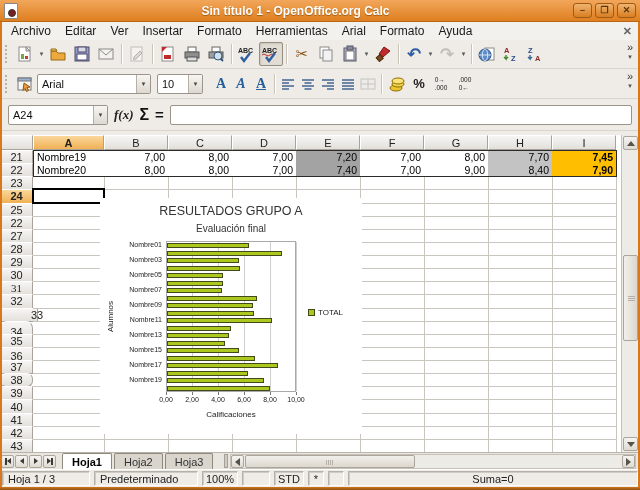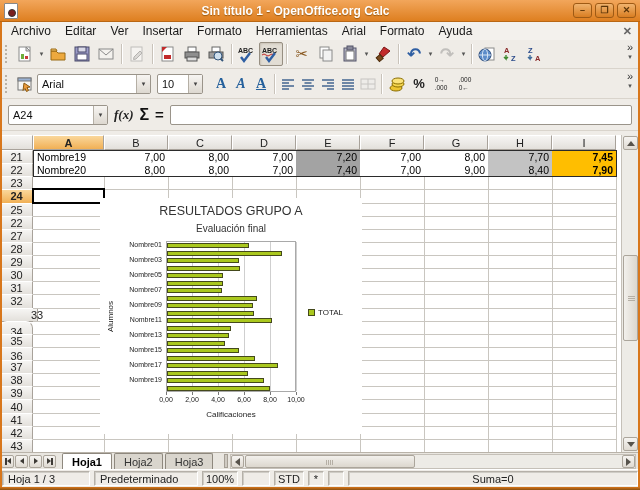--- a/index.html
+++ b/index.html
@@ -398,28 +398,28 @@
       <div class="hdr" style="left: 0px; top: 15px; width: 33px; height: 14.13px;">21</div>
       <div class="hdr" style="left: 0px; top: 28.13px; width: 33px; height: 14.13px;">22</div>
       <div class="hdr" style="left: 0px; top: 41.26px; width: 33px; height: 14.13px;">23</div>
       <div class="hdr selhdr" style="left: 0px; top: 54.39px; width: 33px; height: 14.13px;">24</div>
       <div class="hdr" style="left: 0px; top: 67.52px; width: 33px; height: 14.13px;">25</div>
       <div class="hdr" style="left: 0px; top: 80.65px; width: 33px; height: 14.13px;">22</div>
       <div class="hdr" style="left: 0px; top: 93.78px; width: 33px; height: 14.13px;">27</div>
       <div class="hdr" style="left: 0px; top: 106.91px; width: 33px; height: 14.13px;">28</div>
       <div class="hdr" style="left: 0px; top: 120.04px; width: 33px; height: 14.13px;">29</div>
       <div class="hdr" style="left: 0px; top: 133.17px; width: 33px; height: 14.13px;">30</div>
-      <div class="hdr" style="left: 0px; top: 146.3px; width: 33px; height: 14.13px;">31</div>
+      <div class="hdr" style="left: 0px; top: 146.3px; width: 33px; height: 14.13px; font-family: Liberation Serif, serif;">31</div>
       <div class="hdr" style="left: 0px; top: 159.43px; width: 33px; height: 14.13px;">32</div>
       <div class="hdr" style="left: 0px; top: 172.56px; width: 33px; height: 14.13px; padding-left: 36px;">33</div>
       <div class="hdr" style="left: 0px; top: 185.69px; width: 33px; height: 22px; border-radius: 7px;">34</div>
       <div class="hdr" style="left: 0px; top: 198.82px; width: 33px; height: 14.13px;">35</div>
       <div class="hdr" style="left: 0px; top: 211.95px; width: 33px; height: 18px;">36</div>
       <div class="hdr" style="left: 0px; top: 225.08px; width: 33px; height: 14.13px;">37</div>
-      <div class="hdr" style="left: 0px; top: 238.21px; width: 33px; height: 14.13px;">38</div>
+      <div class="hdr" style="left: 0px; top: 238.21px; width: 33px; height: 14.13px; border-radius: 6px;">38</div>
       <div class="hdr" style="left: 0px; top: 251.34px; width: 33px; height: 14.13px;">39</div>
       <div class="hdr" style="left: 0px; top: 264.47px; width: 33px; height: 14.13px;">40</div>
       <div class="hdr" style="left: 0px; top: 277.6px; width: 33px; height: 14.13px;">41</div>
       <div class="hdr" style="left: 0px; top: 290.73px; width: 33px; height: 14.13px;">42</div>
       <div class="hdr" style="left: 0px; top: 303.86px; width: 33px; height: 14.13px;">43</div>
       <div class="gline" style="left: 104px; top: 15px; width: 1px; height: 301.99px;"></div>
       <div class="gline" style="left: 168px; top: 15px; width: 1px; height: 301.99px;"></div>
       <div class="gline" style="left: 232px; top: 15px; width: 1px; height: 301.99px;"></div>
       <div class="gline" style="left: 296px; top: 15px; width: 1px; height: 301.99px;"></div>
       <div class="gline" style="left: 360px; top: 15px; width: 1px; height: 301.99px;"></div>

